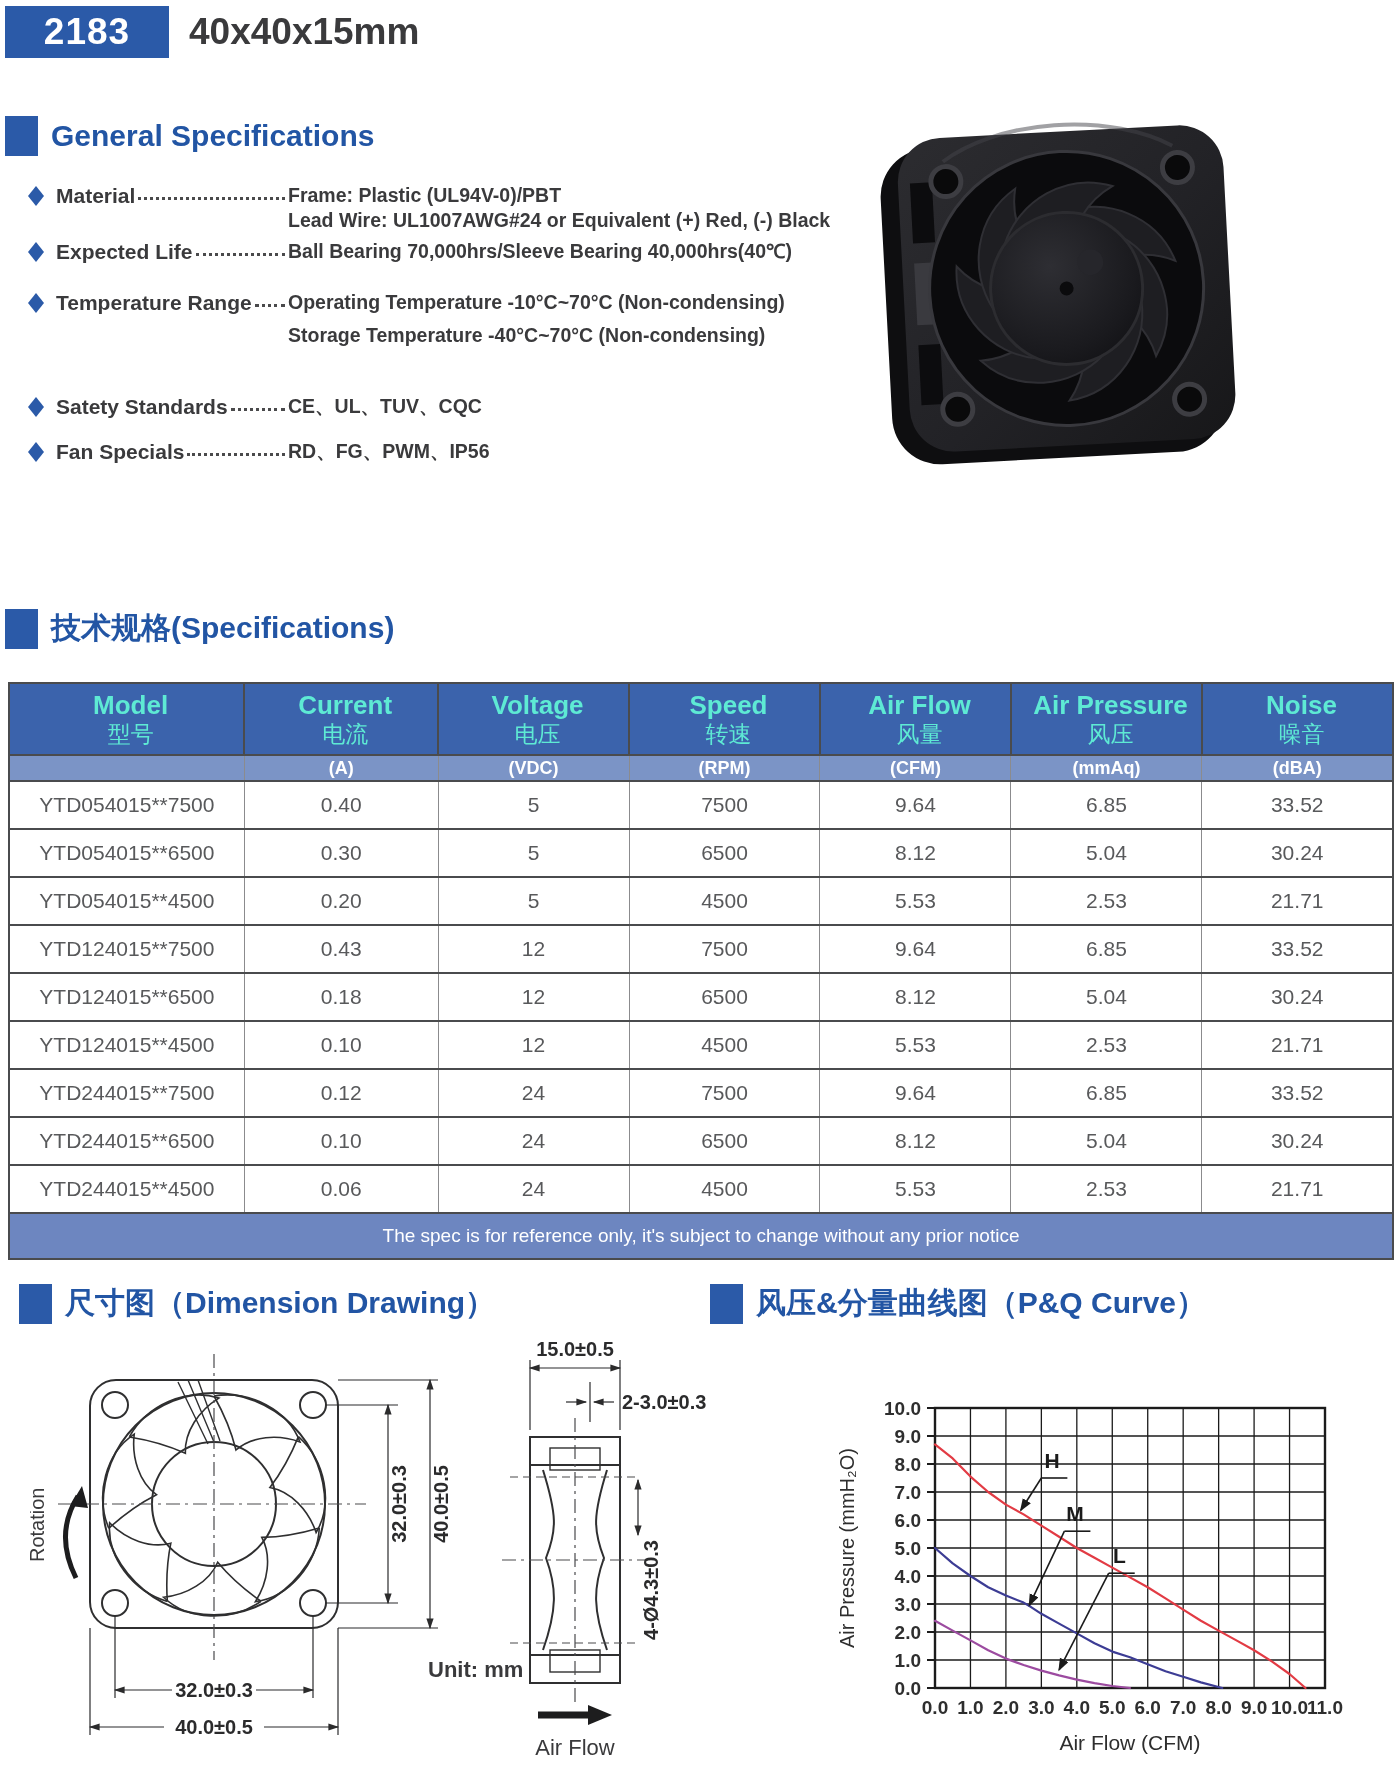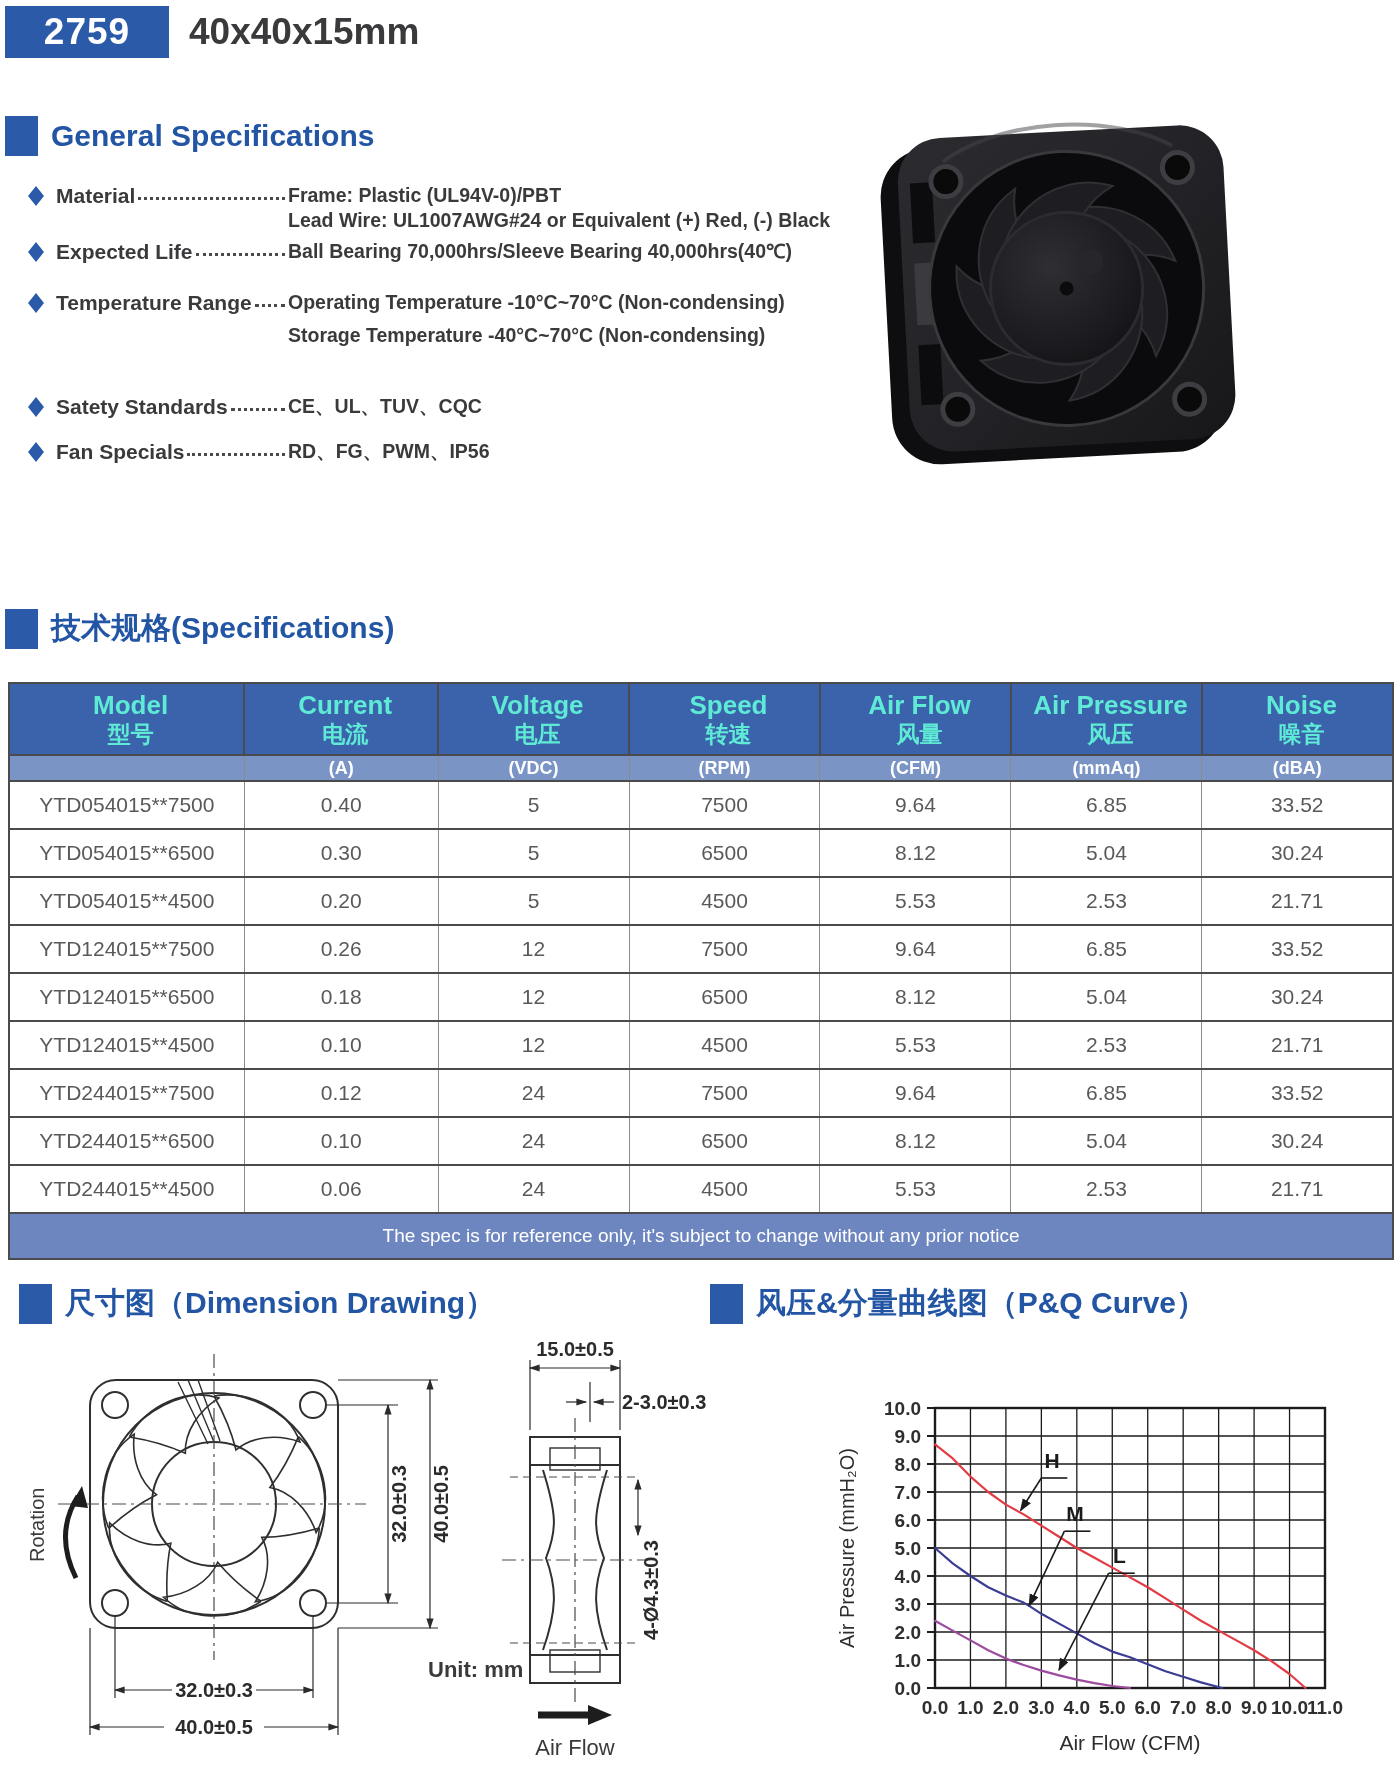--- a/index.html
+++ b/index.html
@@ -45,21 +45,21 @@
 
   
   .spec-table-wrap { position:absolute; left:8px; top:682px; width:1386px; }
   table.spec-table { width:1386px; border-collapse:collapse; table-layout:fixed; border:2px solid #4a4b4d; }
   .spec-table th, .spec-table td { text-align:center; vertical-align:middle; }
   .spec-table thead th {
     background:#3b63ac; color:#5eead4; border-left:2px solid #4a4b4d;
     border-bottom:2px solid #4a4b4d; padding:5px 0 6px 8px; height:72px;margin-top:24px;
   }
   .spec-table thead th .en { font-size:26px; font-weight:bold; line-height:30px; }
-  .spec-table thead th .zh { font-size:23px; font-weight:bold; line-height:28px; }
+  .spec-table thead th .zh { font-size:23px; font-weight:normal; line-height:28px; }
   .spec-table tr.units td {
     background:#7b94c6; color:#ffffff; font-size:18px; font-weight:bold;
     height:26px; border-left:1px solid #8b8b8d; border-bottom:2px solid #4a4b4d;
   }
   .spec-table tbody td {
     background:#ffffff; color:#58595b; font-size:21px; height:48px;
     border-left:1px solid #8b8b8d; border-bottom:2px solid #4a4b4d;
   }
   .spec-table tr.footnote td {
     background:#6d86c0; color:#ffffff; font-size:19px; height:46px; border-left:none;
@@ -67,21 +67,21 @@
 
   
   .dim-wrap { position:absolute; left:30px; top:1330px; width:720px; height:435px; }
   .pq-wrap  { position:absolute; left:750px; top:1340px; width:650px; height:425px; }
   svg text { font-family:"Liberation Sans", sans-serif; }
 </style>
 </head>
 <body>
 
 <div class="top-header">
-  <div class="model-box">2759</div>
+  <div class="model-box">2183</div>
   <div class="size-label">40x40x15mm</div>
 </div>
 
 <div class="section-header" id="sh-general">
   <div class="sq"></div>
   <div class="stitle">General Specifications</div>
 </div>
 <div class="section-header" id="sh-specs">
   <div class="sq"></div>
   <div class="stitle">技术规格(Specifications)</div>
@@ -270,21 +270,21 @@
           <td>YTD054015**4500</td>
           <td>0.20</td>
           <td>5</td>
           <td>4500</td>
           <td>5.53</td>
           <td>2.53</td>
           <td>21.71</td>
         </tr>
         <tr>
           <td>YTD124015**7500</td>
-          <td>0.26</td>
+          <td>0.43</td>
           <td>12</td>
           <td>7500</td>
           <td>9.64</td>
           <td>6.85</td>
           <td>33.52</td>
         </tr>
         <tr>
           <td>YTD124015**6500</td>
           <td>0.18</td>
           <td>12</td>

